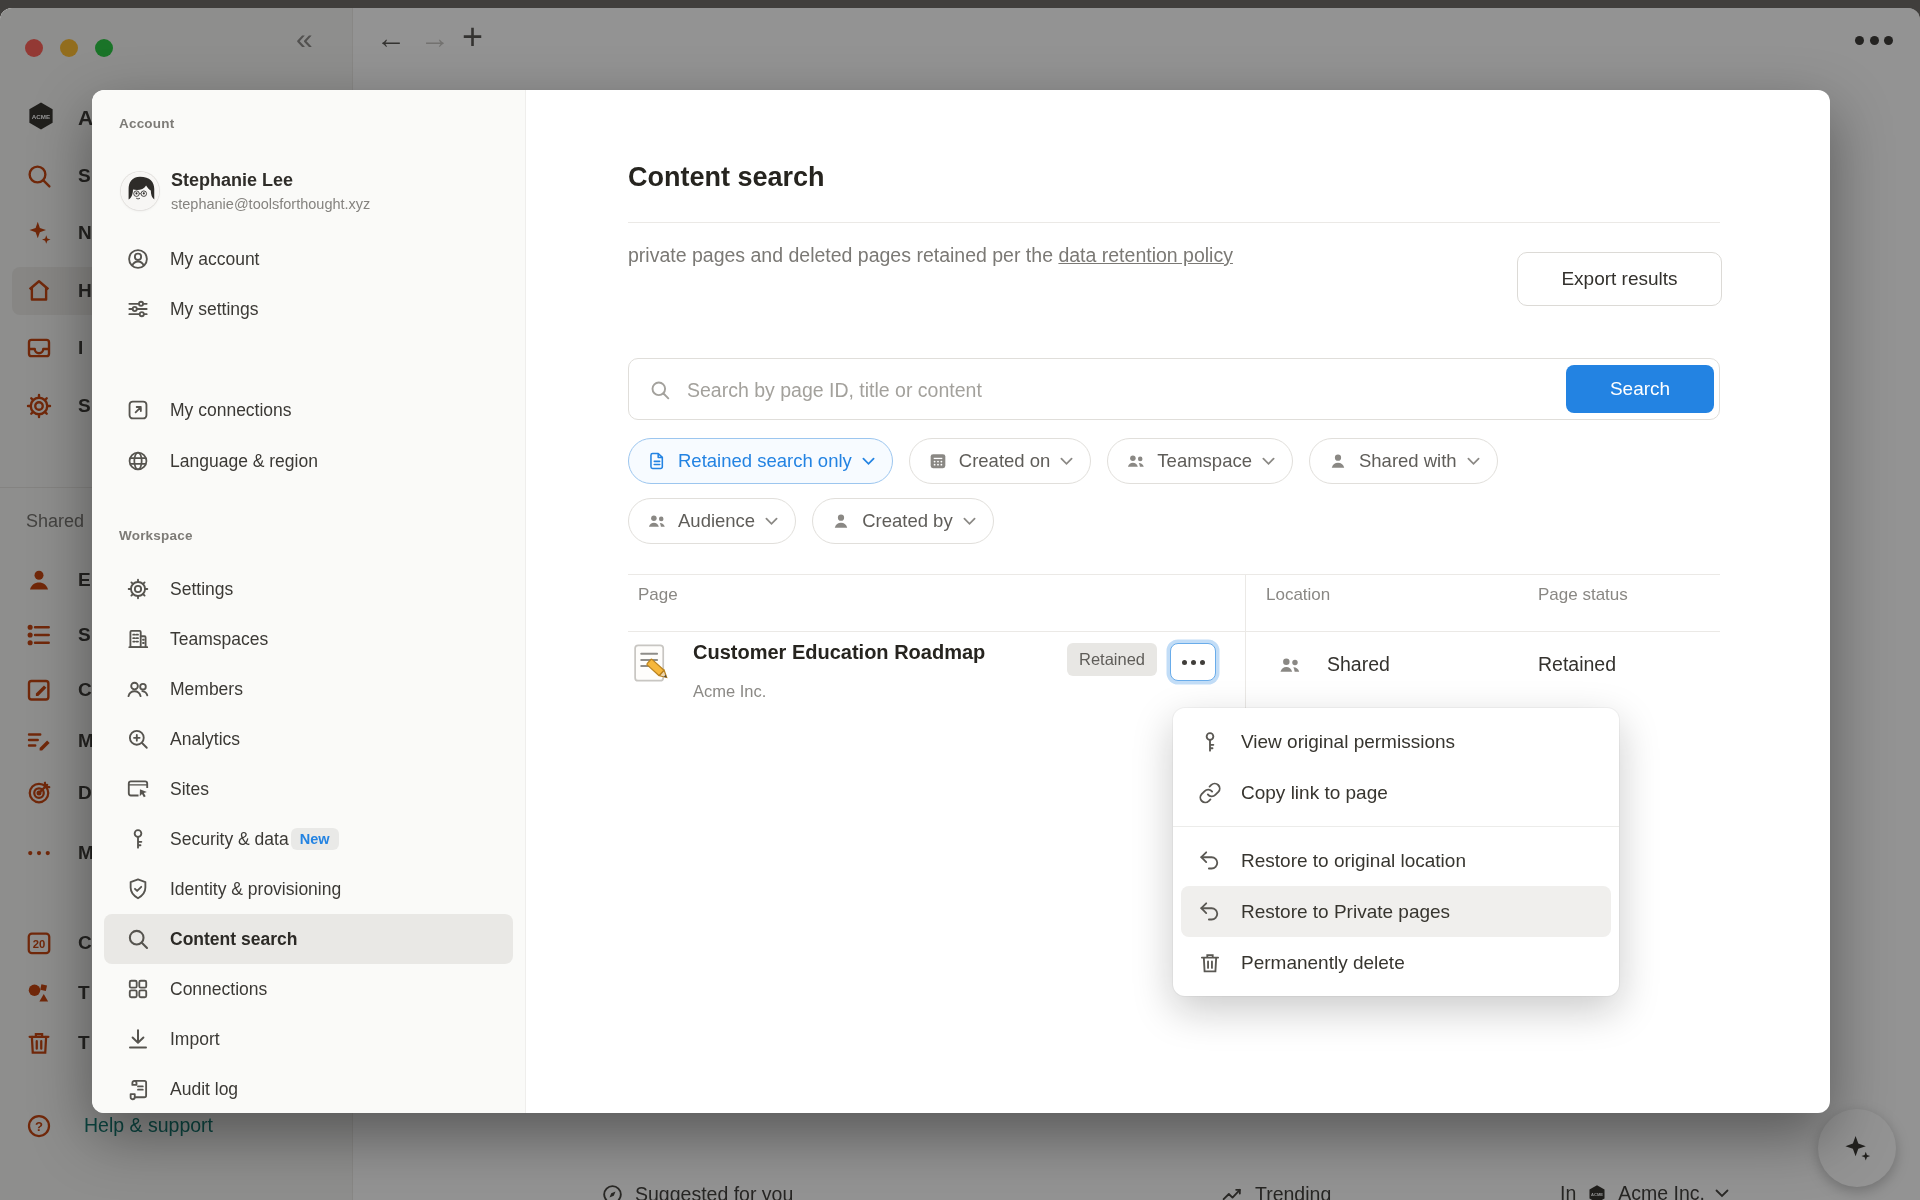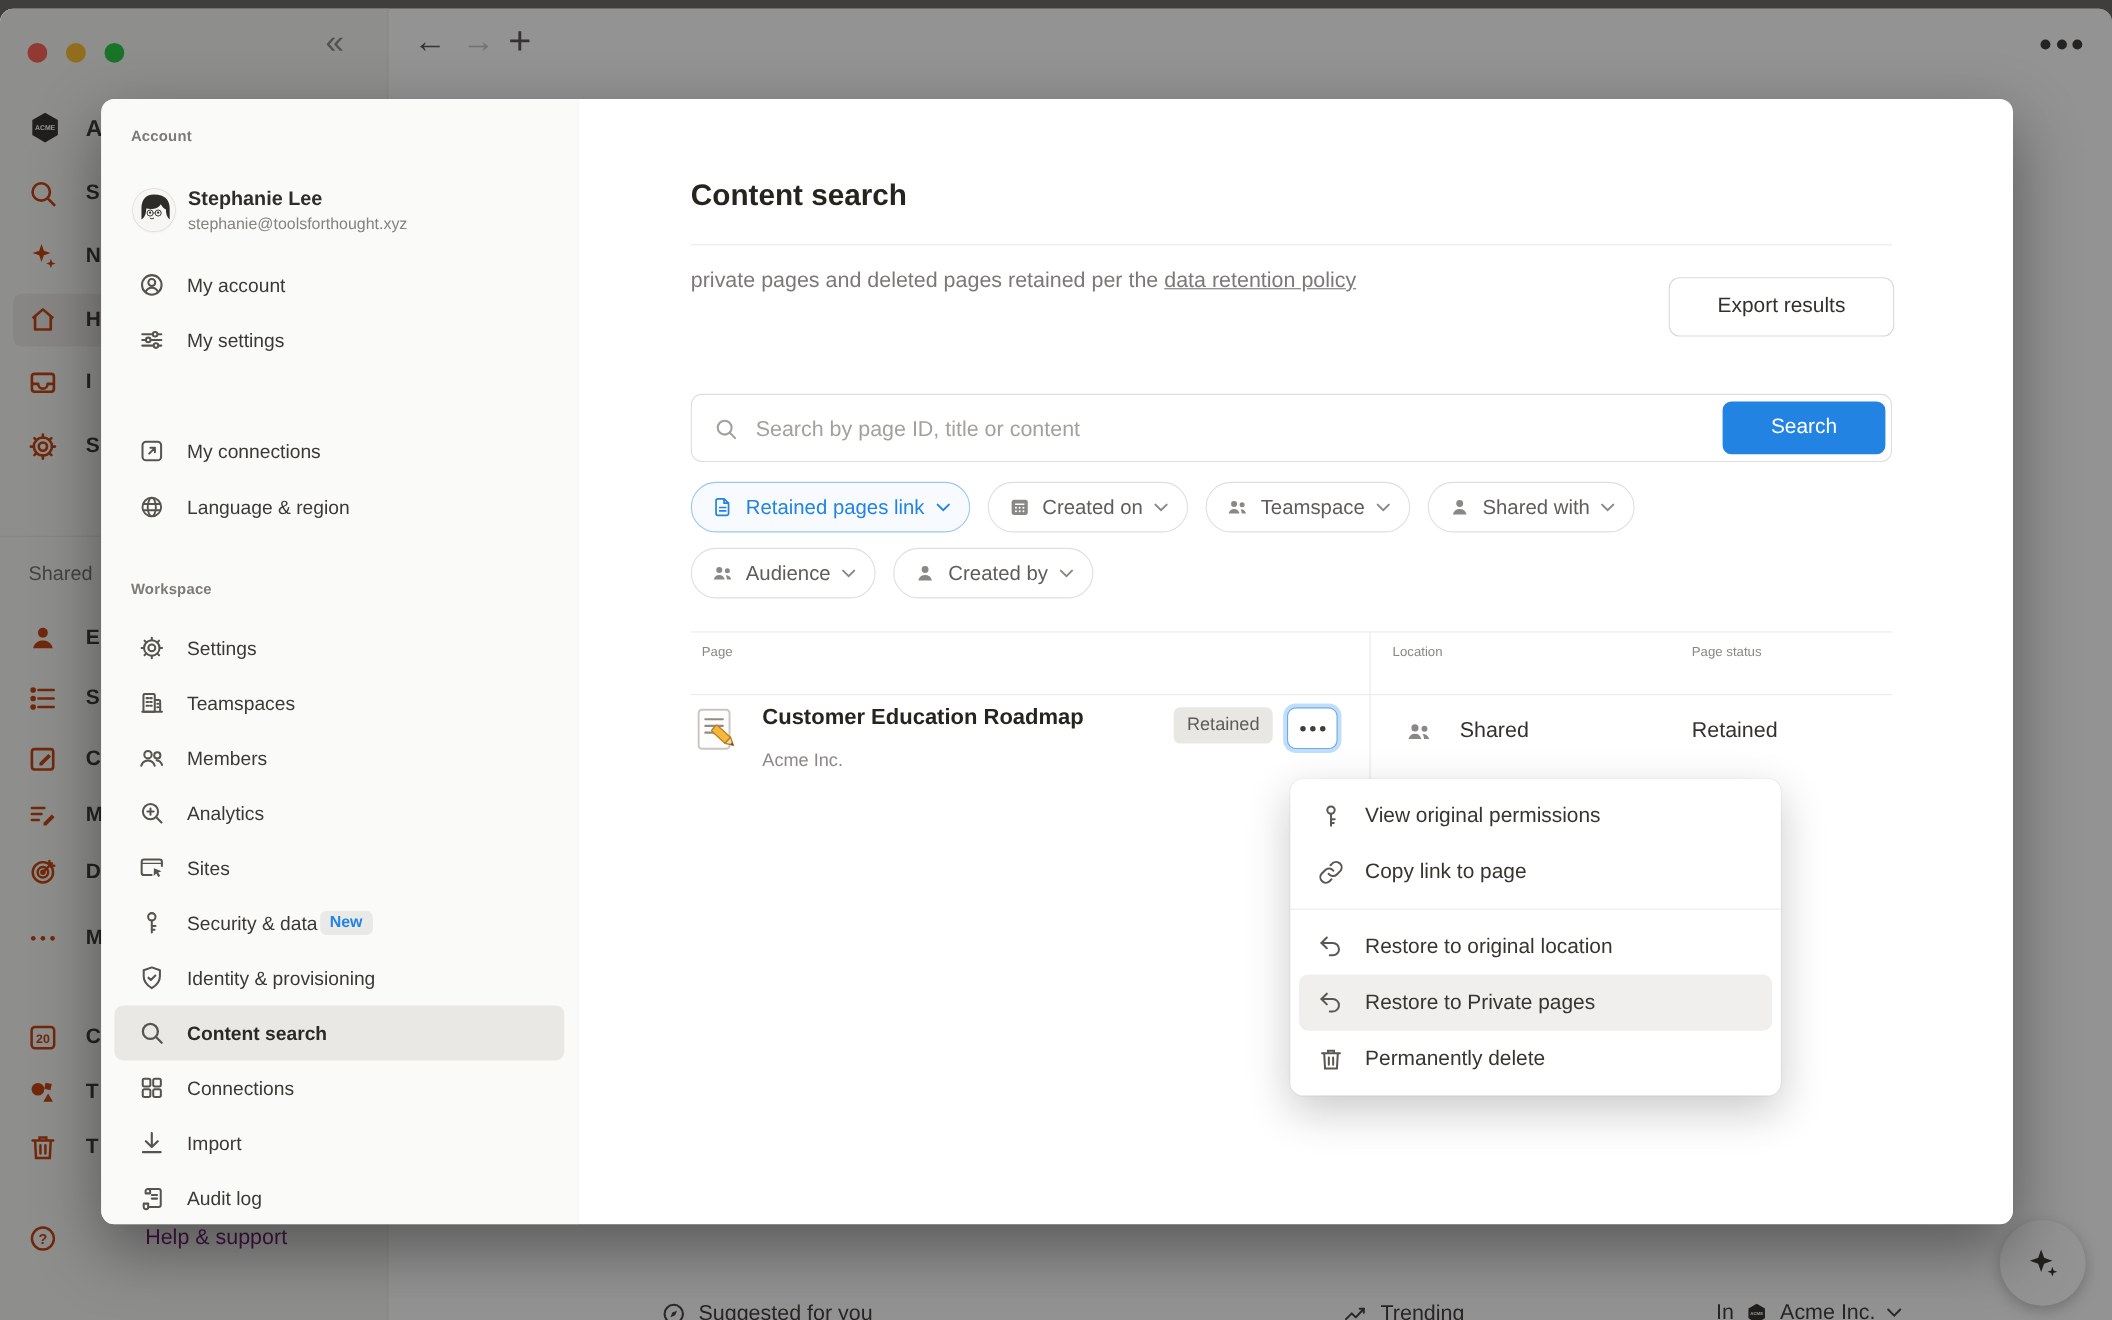--- a/index.html
+++ b/index.html
@@ -63,21 +63,21 @@
   .sbtn{position:absolute;right:5px;top:6px;width:148px;height:48px;background:#2383e2;border:none;
     border-radius:8px;color:#fff;font-size:19px;font-weight:500;font-family:inherit;cursor:pointer;}
   .chiprow{position:absolute;left:536px;display:flex;gap:16px;}
   .chip{display:inline-flex;align-items:center;height:46px;border-radius:23px;border:1px solid #e1dfdb;
     background:#fff;padding:0 17px;gap:10px;font-size:18.5px;color:#5f5d59;cursor:pointer;box-sizing:border-box;white-space:nowrap;}
   .chip svg.ci{width:22px;height:22px;color:#8a8884;}
   .chip svg.cv{width:13px;height:9px;color:#8a8884;}
   .chip.blue{color:#2383e2;border-color:#9cc6ef;background:#f7fbff;}
   .chip.blue svg{color:#2383e2;}
   .t-div{position:absolute;background:#ebe9e6;}
-  .th{position:absolute;top:495px;font-size:12px;color:#8a8884;}
+  .th{position:absolute;top:495px;font-size:17px;color:#8a8884;}
   .row-title{position:absolute;left:601px;top:551px;font-size:20px;font-weight:700;color:#26241f;white-space:nowrap;}
   .row-sub{position:absolute;left:601px;top:592px;font-size:16.5px;color:#8b8985;}
   .row-badge{position:absolute;left:975px;top:553px;height:33px;background:#e8e7e4;color:#5f5d59;
     border-radius:6px;font-size:16.5px;display:flex;align-items:center;padding:0 12px;}
   .dotsbtn{position:absolute;left:1078px;top:553px;width:46px;height:38px;background:#fff;
     border:1.5px solid #69acea;border-radius:8px;box-shadow:0 0 0 3.5px rgba(110,175,235,.42);
     display:flex;align-items:center;justify-content:center;gap:4px;cursor:pointer;box-sizing:border-box;}
   .dotsbtn i{width:5px;height:5px;border-radius:50%;background:#403e3a;}
   .cell-ico{position:absolute;left:1185px;top:562px;width:26px;height:26px;color:#8a8884;}
   .cell-txt{position:absolute;top:563px;font-size:19.5px;color:#34322e;}
@@ -198,21 +198,21 @@
         </svg></div>
     <div class="bgletter" style="top:974px">T</div>
     <div class="bgicon" style="top:1020px"><svg viewBox="0 0 24 24" fill="none" stroke="currentColor" stroke-width="1.8" stroke-linecap="round">
           <path d="M4.5 7h15M9.5 7V4.8h5V7M6.3 7l.7 12.7h10L17.7 7M10.2 10.5v6M13.8 10.5v6"></path>
         </svg></div>
     <div class="bgletter" style="top:1024px">T</div>
     <div class="bgicon" style="top:1103px"><svg viewBox="0 0 24 24" fill="none" stroke="currentColor" stroke-width="1.8">
           <circle cx="12" cy="12" r="8"></circle>
           <text x="12" y="16" font-size="10.5" text-anchor="middle" fill="currentColor" stroke="none" font-weight="bold">?</text>
         </svg></div>
-    <div class="bgletter" style="left:84px;top:1106px;font-size:19.5px;font-weight:500;color:#701a75;margin-left:48px;">Help &amp; support</div>
+    <div class="bgletter" style="left:84px;top:1106px;font-size:19.5px;font-weight:500;color:#0f766e;">Help &amp; support</div>
 
     <div class="footitem" style="left:600px">
       <svg viewBox="0 0 24 24" fill="none" stroke="currentColor" stroke-width="1.8">
           <circle cx="12" cy="12" r="8"></circle>
           <path d="M14.9 9.1l-1.7 4.1-4.1 1.7 1.7-4.1z" fill="currentColor" stroke="none"></path>
         </svg>
       <span>Suggested for you</span>
     </div>
     <div class="footitem" style="left:1220px">
       <svg viewBox="0 0 24 24" fill="none" stroke="currentColor" stroke-width="1.8" stroke-linecap="round" stroke-linejoin="round">
@@ -400,21 +400,21 @@
       <button class="sbtn">Search</button>
     </div>
 
     <div class="chiprow" style="top:348px">
       <div class="chip blue">
         <svg class="ci" viewBox="0 0 24 24" fill="none" stroke="currentColor" stroke-width="1.7" stroke-linejoin="round">
             <path d="M7.2 3.8h6.1l4.5 4.3v10.3a1.8 1.8 0 0 1-1.8 1.8H7.2a1.8 1.8 0 0 1-1.8-1.8V5.6a1.8 1.8 0 0 1 1.8-1.8z"></path>
             <path d="M13.3 3.8V8.1h4.5"></path>
             <path d="M9 12.4h6M9 15.8h6" stroke-linecap="round"></path>
           </svg>
-        <span>Retained pages link</span>
+        <span>Retained search only</span>
         <svg class="cv" viewBox="0 0 14 9" fill="none" stroke="currentColor" stroke-width="1.9" stroke-linecap="round">
             <path d="M1.5 1.5L7 7l5.5-5.5"></path>
           </svg>
       </div>
       <div class="chip">
         <svg class="ci" viewBox="0 0 24 24">
             <rect x="4" y="4.6" width="16" height="15.2" rx="2.6" fill="currentColor"></rect>
             <path d="M7.3 9.2h9.4" stroke="#fff" stroke-width="1.4"></path>
             <circle cx="8.3" cy="12.6" r="1" fill="#fff"></circle>
             <circle cx="12" cy="12.6" r="1" fill="#fff"></circle>

